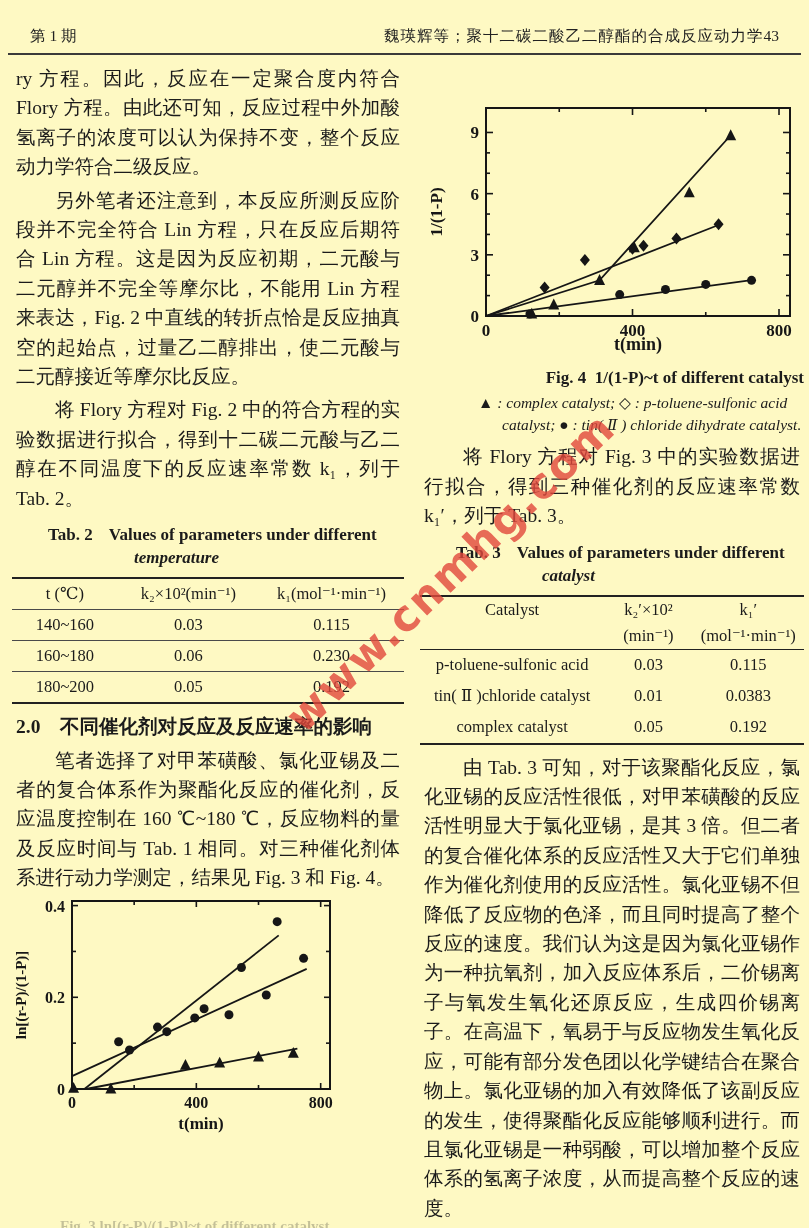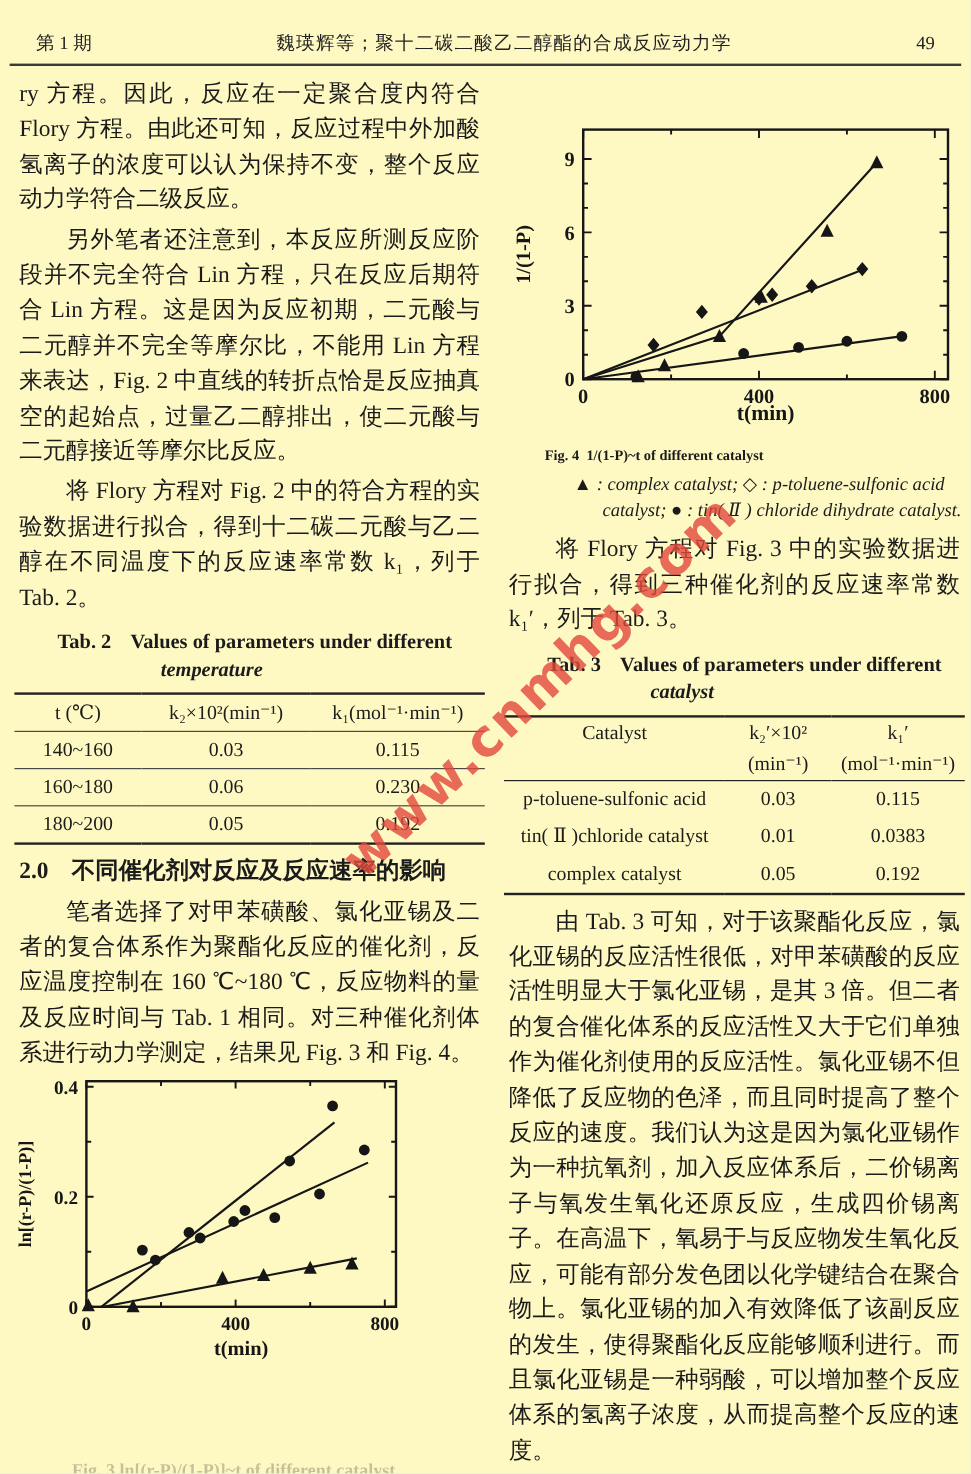--- a/index.html
+++ b/index.html
@@ -2,21 +2,21 @@
 <html><head>
 <meta charset="utf-8">
 <title>Scanned paper page</title>
 <style>
   html,body{margin:0;padding:0;background:#e8e8e8;}
   .page{position:relative;width:809px;height:1228px;background:#fef9c3;overflow:hidden;
         font-family:"Liberation Serif","DejaVu Serif",serif;color:#1b1b1b;}
   
   .hdr{position:absolute;top:26px;left:30px;right:30px;display:flex;align-items:baseline;
        font-size:15.5px;color:#222;}
-  .hdr .mid{flex:1;text-align:center;letter-spacing:1px;}
+  .hdr .mid{flex:1;text-align:right;letter-spacing:1px;}
   .hdr-rule{position:absolute;top:53px;left:8px;right:8px;height:2px;background:#3a3a3a;}
   
   .col{position:absolute;width:392px;text-align:justify;font-size:19.5px;line-height:29.4px;}
   .col-left{left:12px;top:60px;}
   .col-right{left:420px;top:88px;width:384px;}
   .col p{margin:4px;text-indent:2em;font-family:Liberation Serif, serif;}
   .col p.cont{text-indent:0;}
   .sec-h{font-weight:700;text-indent:0 !important;}
   
   .tabwrap{margin:10px 0 8px 0;}
@@ -28,41 +28,41 @@
   table.ptab th,table.ptab td{font-weight:400;text-align:center;padding:3px 2px;}
   table.t2 thead tr{border-bottom:1px solid #4a4a4a;}
   table.t2 tbody tr:not(:last-child){border-bottom:1px solid #4a4a4a;}
   table.t2 th,table.t2 td{height:24px;}
   table.t3 thead tr.h2{border-bottom:1.5px solid #222;}
   table.t3 td{height:25px;}
   
   .figwrap{margin-left:-12px;}
   .figwrap-r{margin-left:0;}
   svg text{font-family:"Liberation Serif","DejaVu Serif",serif;fill:#161616;font-weight:700;}
-  .figcap{font-size:12px;font-weight:700;line-height:24px;margin:4px 0 2px 34px;
-          white-space:pre-wrap;text-align:left;text-indent:0;}
+  .figcap{font-size:17px;font-weight:700;line-height:24px;margin:4px 0 2px 34px;
+          white-space:pre-wrap;text-align:right;text-indent:0;}
   .figleg{font-size:15.5px;line-height:22px;margin:0 0 6px 58px;text-align:left;text-indent:0;font-style:italic;}
   .figleg .l2{display:block;margin-left:24px;}
   
   .ghostcap{position:absolute;left:60px;top:1218px;font-size:15px;font-weight:700;
             opacity:.25;white-space:nowrap;}
   
   .wm{position:absolute;left:293px;top:700px;line-height:48px;font-family:"DejaVu Sans",sans-serif;
       font-weight:700;font-size:43px;letter-spacing:2px;transform:rotate(-44deg);
       transform-origin:left center;pointer-events:none;white-space:nowrap;opacity:.8;}
 </style>
 </head>
 <body>
 
 <div class="page">
 
   <div class="hdr">
     <span>第 1 期</span>
     <span class="mid">魏瑛辉等；聚十二碳二酸乙二醇酯的合成反应动力学</span>
-    <span>49</span>
+    <span>43</span>
   </div>
   <div class="hdr-rule"></div>
 
   <div class="col col-left">
     <p class="cont">ry 方程。因此，反应在一定聚合度内符合 Flory 方程。由此还可知，反应过程中外加酸氢离子的浓度可以认为保持不变，整个反应动力学符合二级反应。</p>
     <p>另外笔者还注意到，本反应所测反应阶段并不完全符合 Lin 方程，只在反应后期符合 Lin 方程。这是因为反应初期，二元酸与二元醇并不完全等摩尔比，不能用 Lin 方程来表达，Fig. 2 中直线的转折点恰是反应抽真空的起始点，过量乙二醇排出，使二元酸与二元醇接近等摩尔比反应。</p>
     <p>将 Flory 方程对 Fig. 2 中的符合方程的实验数据进行拟合，得到十二碳二元酸与乙二醇在不同温度下的反应速率常数 k₁，列于 Tab. 2。</p>
 
     <div class="tabwrap">
       <div class="tabtitle">

